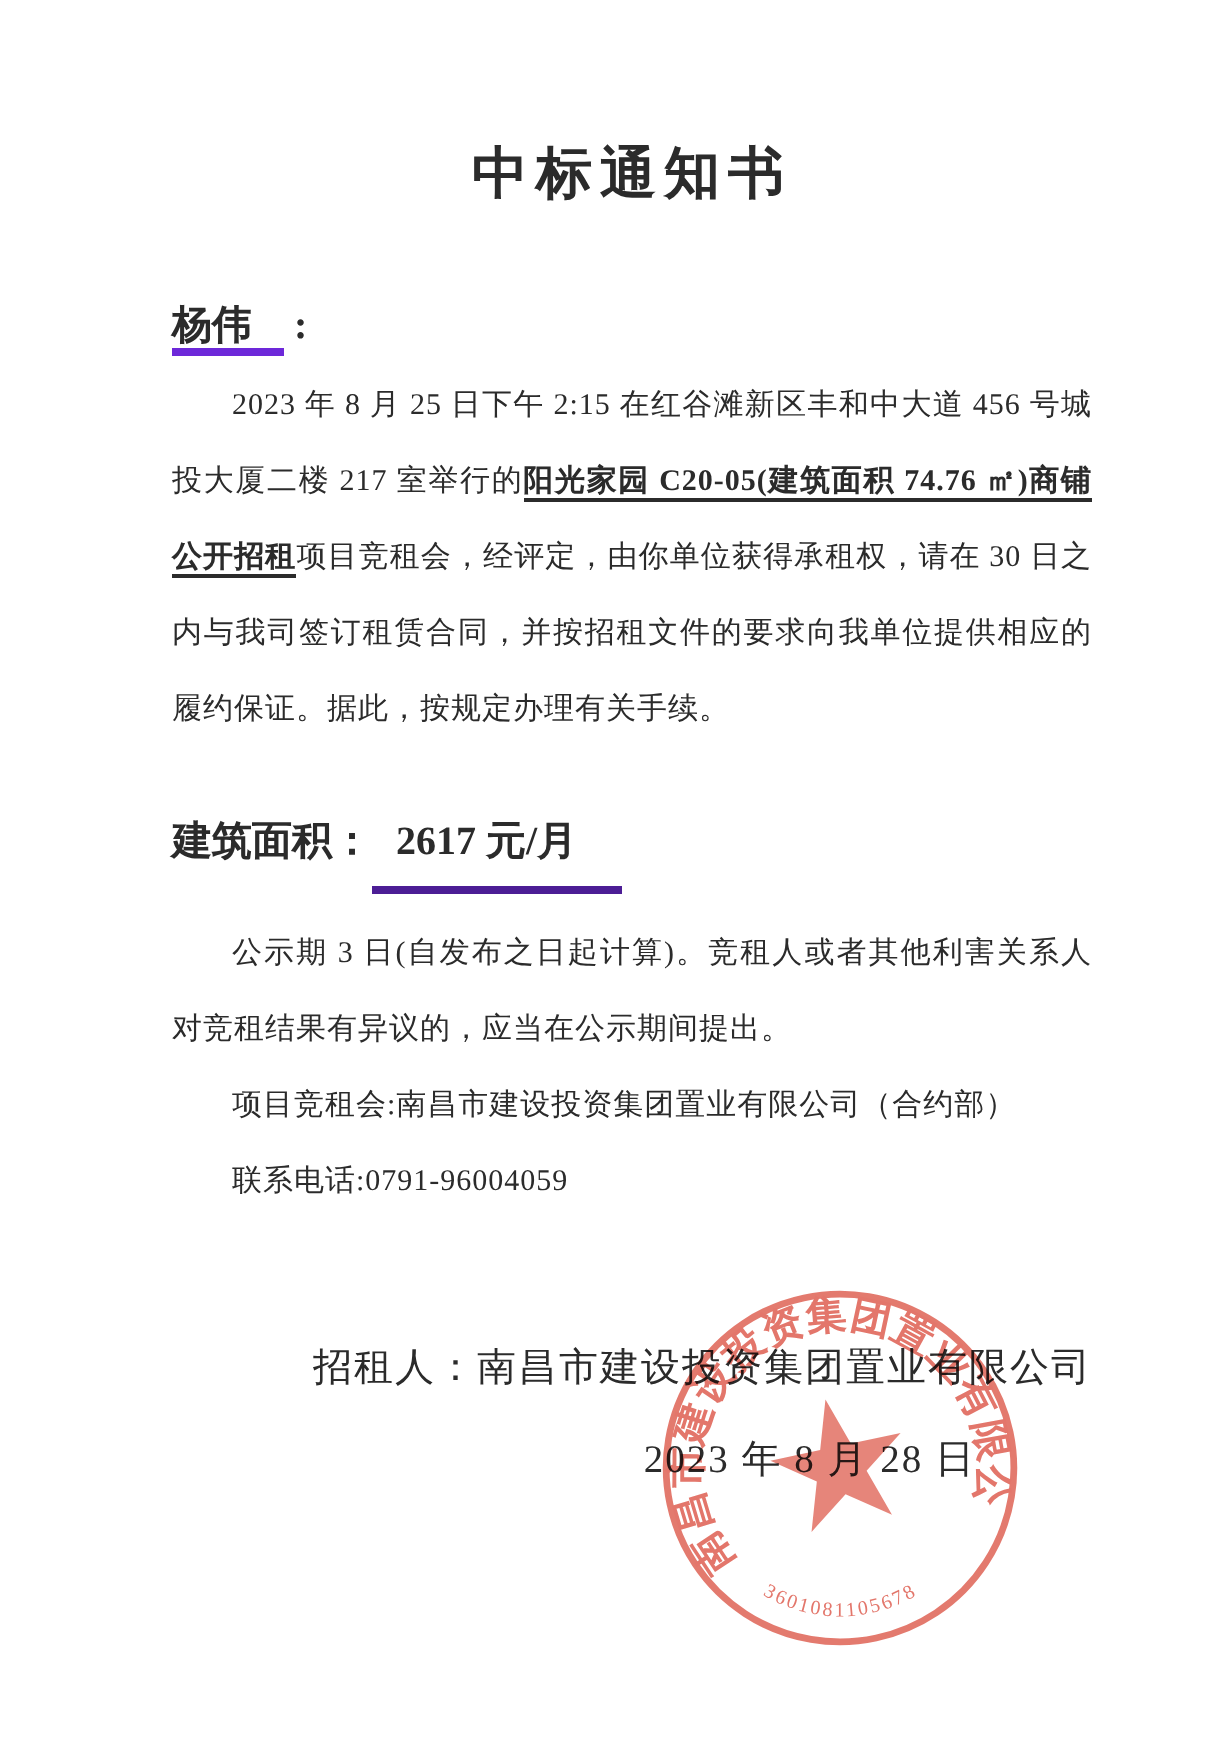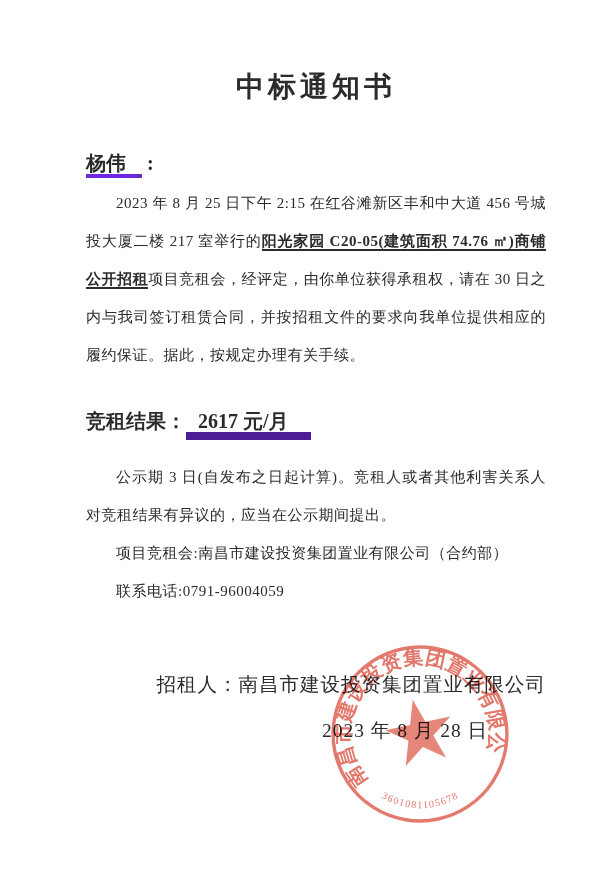--- a/index.html
+++ b/index.html
@@ -43,22 +43,22 @@
     font-weight:bold;
     border-bottom:2px solid #2b2b2b;
   }
   .result-line {
     margin:28px 0 0 0;
     font-size:20px;
     font-weight:bold;
     line-height:38px;
   }
   .result-line .value {
-    border-bottom:8px solid #4c1d95;
-    padding:0 22px 0 12px;
+    border-bottom:4px solid #4c1d95;
+    padding:0 22px 11px 12px;
   }
   .block2 { margin-top:18px; }
   .sign-block { margin-top:52px; }
   .sign-l1 {
     margin:0;
     font-size:19.5px;
     line-height:46px;
     text-align:right;
     letter-spacing:1px;
   }
@@ -86,21 +86,21 @@
 <body>
 
 <div class="page">
 
   <h1 class="title">中标通知书</h1>
 
   <p class="addressee"><span class="name">杨伟</span> <span>:</span></p>
 
   <p class="para"><span>2023 年 8 月 25 日下午 2:15 在红谷滩新区丰和中大道 456 号城投大厦二楼 217 室举行的</span><span class="bold-u">阳光家园 C20-05(建筑面积 74.76 ㎡)商铺公开招租</span><span>项目竞租会，经评定，由你单位获得承租权，请在 30 日之内与我司签订租赁合同，并按招租文件的要求向我单位提供相应的履约保证。据此，按规定办理有关手续。</span></p>
 
-  <p class="result-line"><span>竞租结果：</span><span class="value">2617 元/月</span></p>
+  <p class="result-line"><span>建筑面积：</span><span class="value">2617 元/月</span></p>
 
   <div class="block2">
     <p class="para">公示期 3 日(自发布之日起计算)。竞租人或者其他利害关系人对竞租结果有异议的，应当在公示期间提出。</p>
     <p class="para">项目竞租会:南昌市建设投资集团置业有限公司（合约部）</p>
     <p class="para">联系电话:0791-96004059</p>
   </div>
 
   <div class="sign-block">
     <p class="sign-l1"><span>招租人：</span><span>南昌市建设投资集团置业有限公司</span></p>
     <p class="sign-l2">2023 年 8 月 28 日</p>

